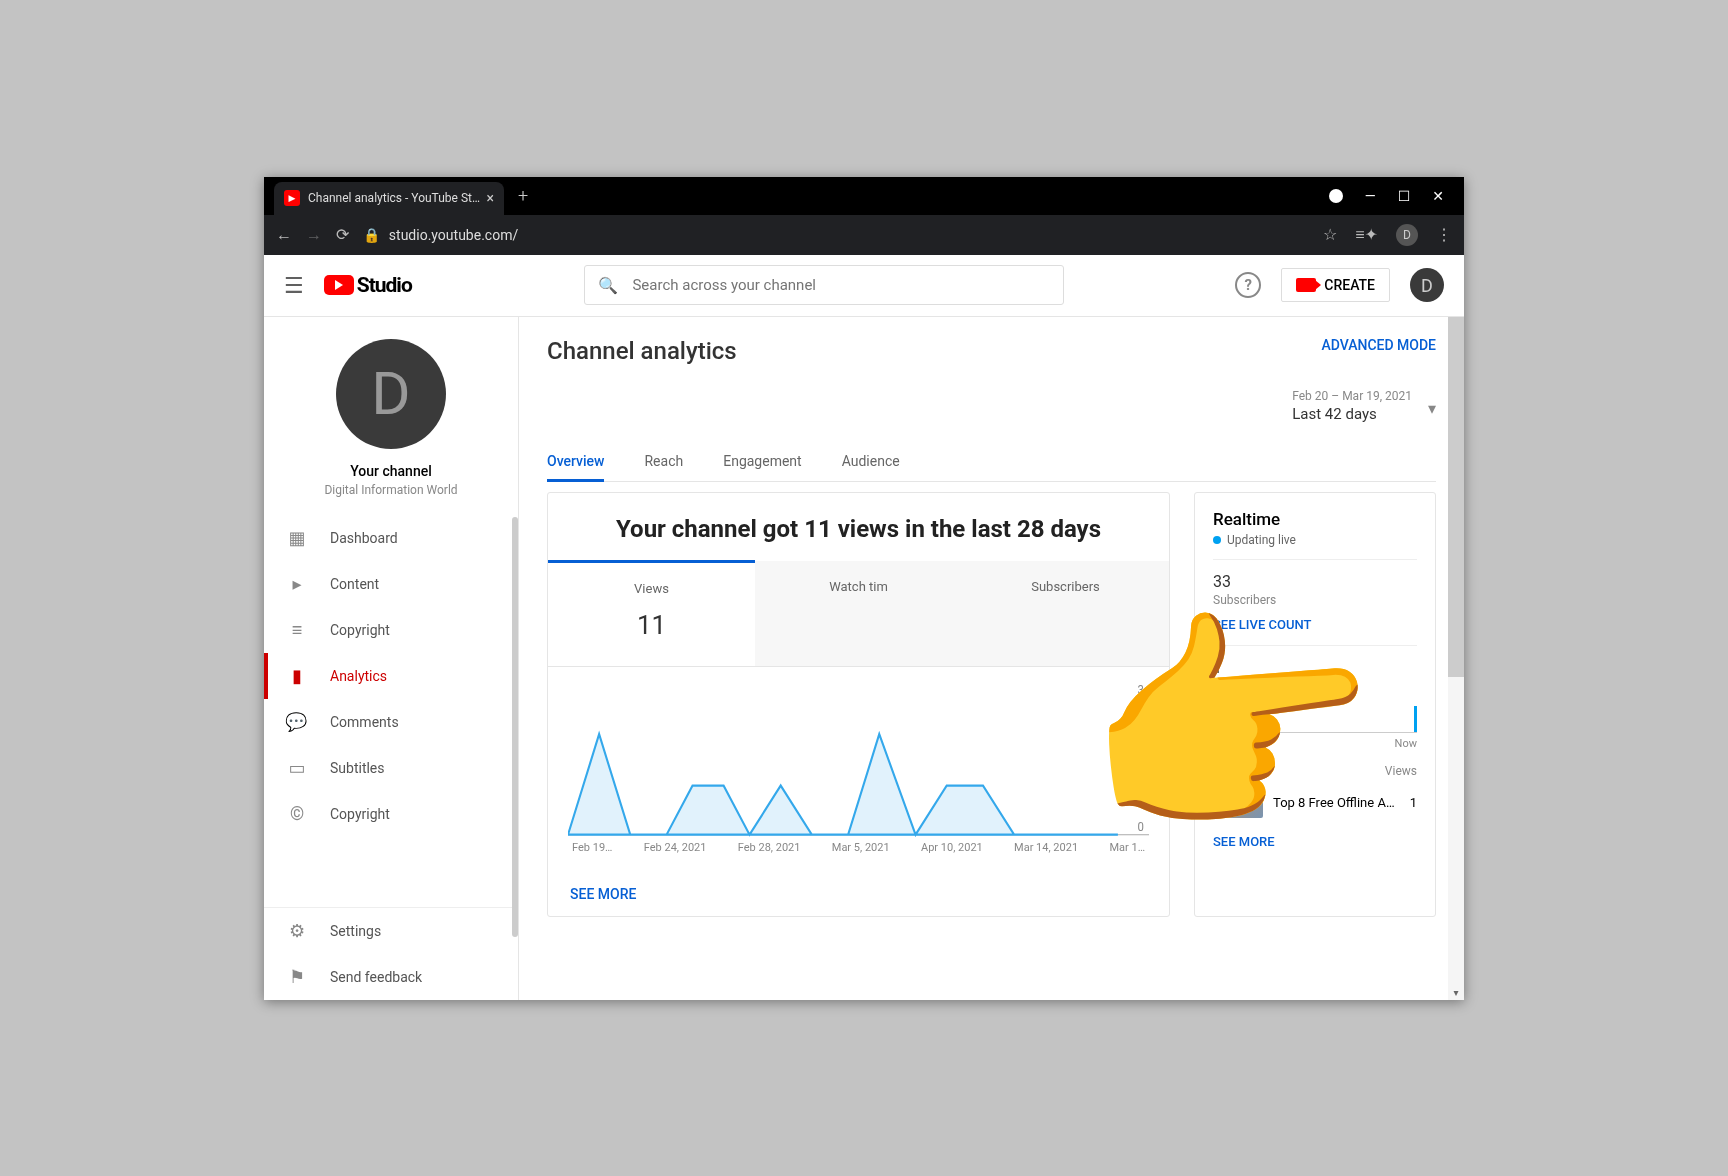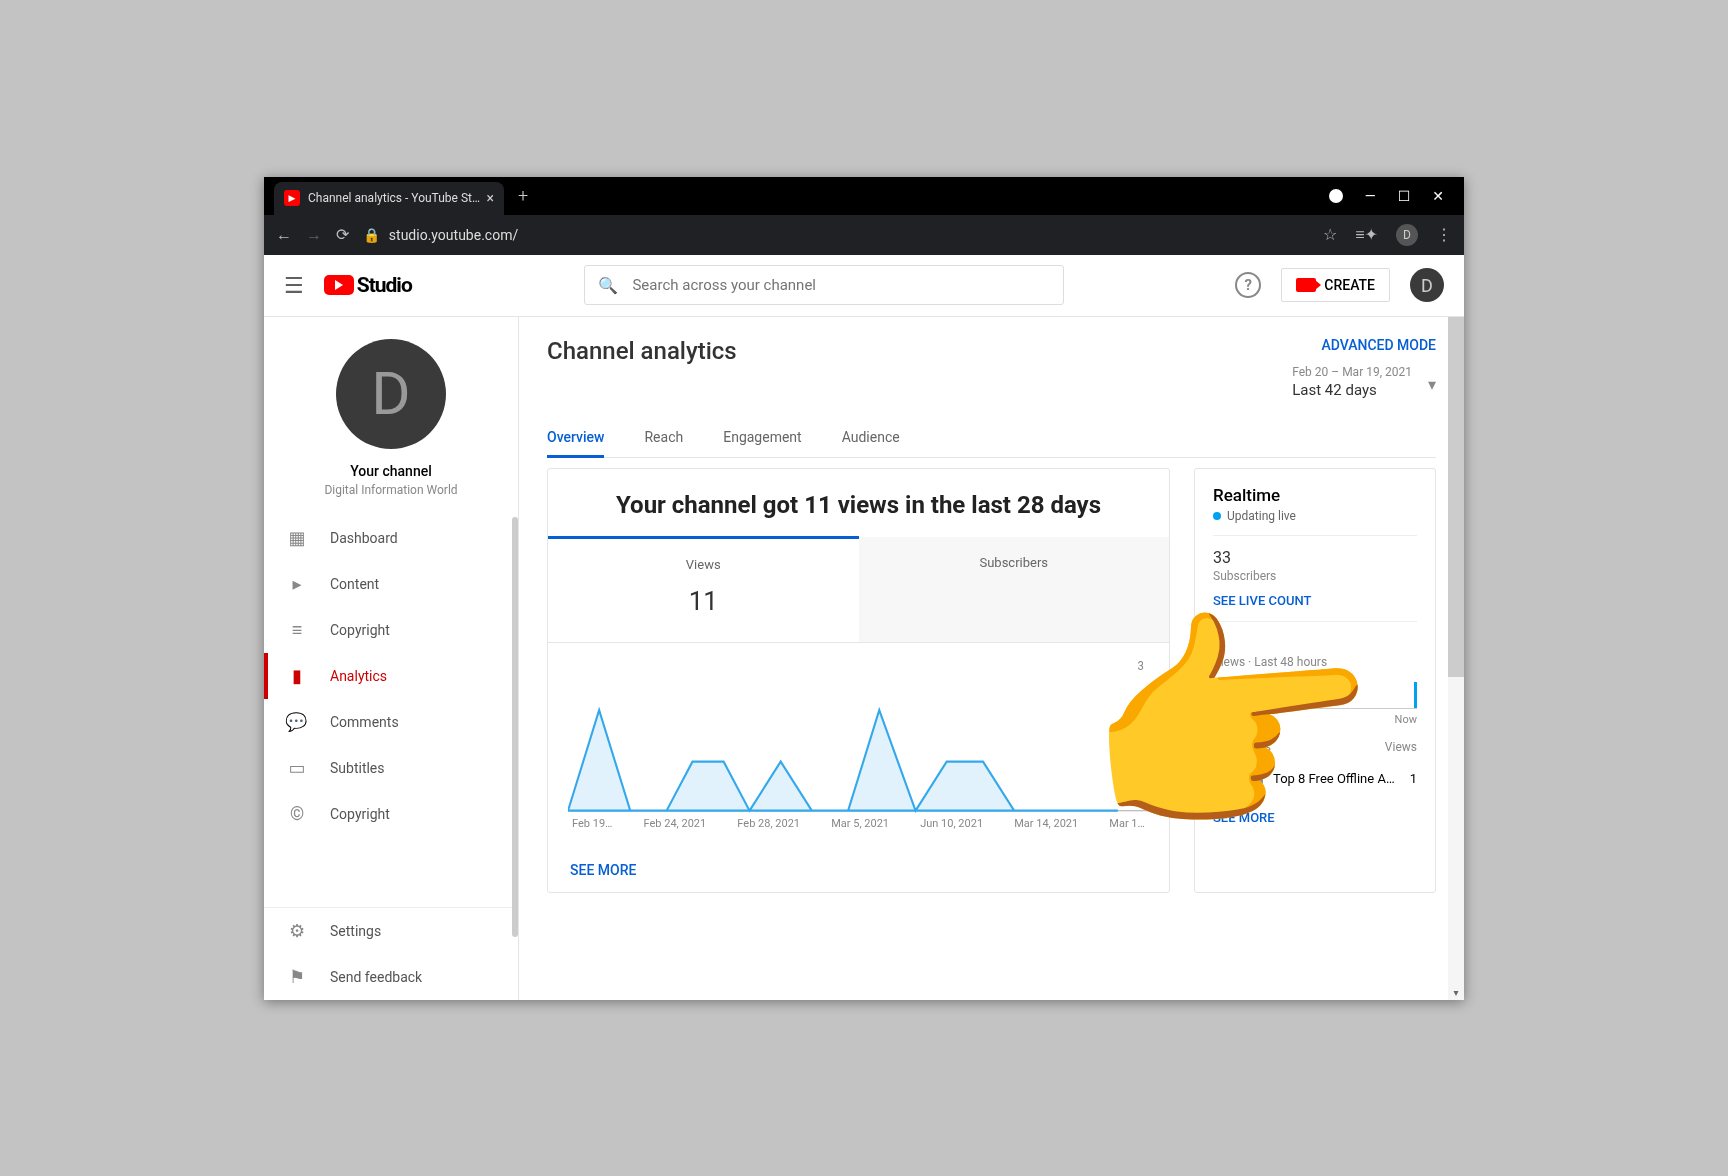--- a/index.html
+++ b/index.html
@@ -48,21 +48,21 @@
   .side-item.active{color:#c00;background:#fff}
   .side-item.active::before{content:"";position:absolute;left:0;width:4px;height:46px;background:#c00}
   .side-icon{width:22px;height:22px;display:flex;align-items:center;justify-content:center;color:#888;font-size:18px}
   .side-item.active .side-icon{color:#c00}
   .side-scrollthumb{position:absolute;right:0;top:200px;width:6px;height:420px;background:#ccc;border-radius:3px}
   
   .main{flex:1;padding:20px 28px;overflow:auto;position:relative}
   .page-row{display:flex;justify-content:space-between;align-items:flex-start}
   .page-title{font-size:24px;font-weight:500;color:#333}
   .adv-link{color:#065fd4;font-size:14px;font-weight:500}
-  .range-row{display:flex;justify-content:flex-end;margin-top:0}
+  .range-row{display:flex;justify-content:flex-end;margin-top:24px}
   .range-box{text-align:left;position:relative;padding-right:24px}
   .range-dates{font-size:12px;color:#888}
   .range-label{font-size:15px;color:#333;margin-top:2px}
   .range-arrow{position:absolute;right:0;top:10px;color:#888}
   .tabs{display:flex;gap:40px;border-bottom:1px solid #e5e5e5;margin-top:20px}
   .tab-item{padding:10px 0;font-size:14px;color:#666;cursor:pointer}
   .tab-item.active{color:#065fd4;font-weight:500;border-bottom:3px solid #065fd4;margin-bottom:-1px}
   .content-row{display:flex;gap:24px;margin-top:10px}
   .card{border:1px solid #e5e5e5;border-radius:3px;background:#fff}
   .metrics-card{flex:1;padding:0}
@@ -235,39 +235,43 @@
         <div class="content-row">
 
           <div class="card metrics-card">
             <div class="headline">Your channel got 11 views in the last 28 days</div>
             <div class="metric-tabs">
               <div class="metric-tab active">
                 <div class="metric-label">Views</div>
                 <div class="metric-value">11</div>
               </div>
               <div class="metric-tab">
+                <div class="metric-label">Watch tim</div>
+                <div class="metric-value"></div>
+              </div>
+              <div class="metric-tab">
                 <div class="metric-label">Subscribers</div>
                 <div class="metric-value"></div>
               </div>
             </div>
             <div class="chart-area">
               <svg class="chart-svg" viewBox="0 0 560 140" preserveAspectRatio="none">
                 <line x1="0" y1="138" x2="560" y2="138" stroke="#aaa" stroke-width="1"></line>
                 <text x="555" y="15" text-anchor="end" font-size="11" fill="#888">3</text>
                 <text x="555" y="55" text-anchor="end" font-size="11" fill="#888">2</text>
                 <text x="555" y="95" text-anchor="end" font-size="11" fill="#888">1</text>
                 <text x="555" y="135" text-anchor="end" font-size="11" fill="#888">0</text>
                 <polyline fill="rgba(52,168,235,0.15)" stroke="#34a8eb" stroke-width="2" points="0,138 30,50 60,138 95,138 120,95 150,95 175,138 205,95 235,138 270,138 300,50 335,138 365,95 400,95 430,138 530,138 530,138 0,138"></polyline>
               </svg>
               <div class="x-labels">
                 <span>Feb 19…</span>
                 <span>Feb 24, 2021</span>
                 <span>Feb 28, 2021</span>
                 <span>Mar 5, 2021</span>
-                <span>Jun 10, 2021</span>
+                <span>Apr 10, 2021</span>
                 <span>Mar 14, 2021</span>
                 <span>Mar 1…</span>
               </div>
             </div>
             <a class="see-more">SEE MORE</a>
           </div>
 
           <div class="card realtime-card">
             <div class="rt-title">Realtime</div>
             <div class="rt-live">

